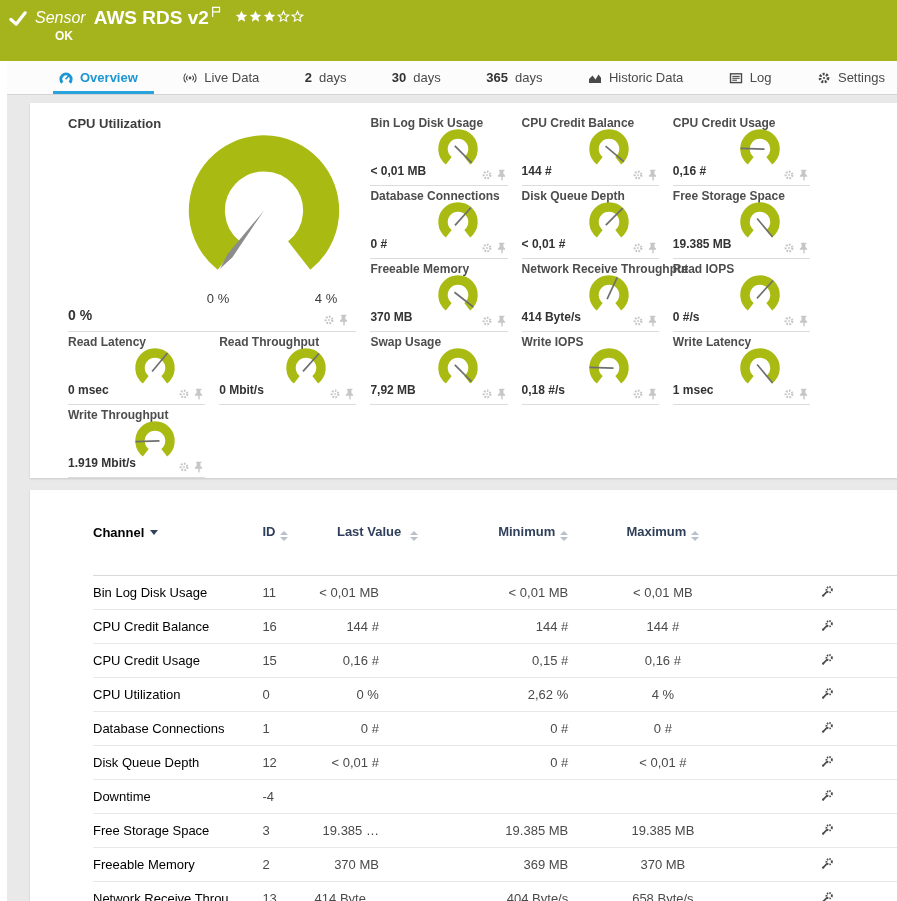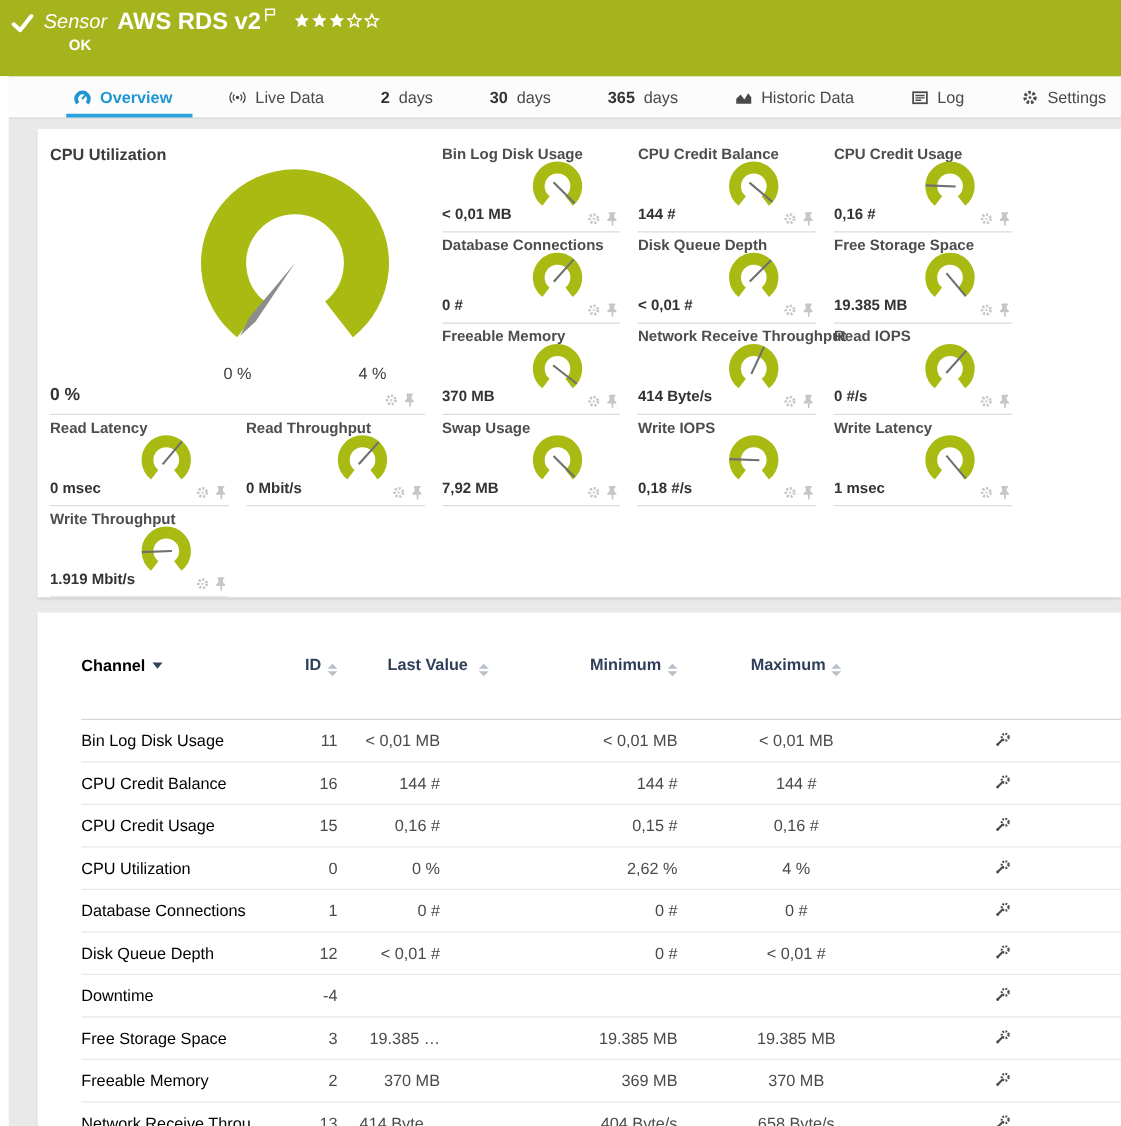--- a/index.html
+++ b/index.html
@@ -24,21 +24,21 @@
     padding:0 10px 0 57px;}
   .tab{position:relative;display:flex;align-items:center;gap:7px;font-size:13px;
     color:#4a4a4a;cursor:pointer;padding:0 2px;}
   .tab-icon{display:flex;color:#4a4a4a;}
   .tab-num{font-weight:bold;color:#333;}
   .tab.active{color:#1d96d2;font-weight:bold;}
   .tab.active .tab-icon{color:#1d96d2;}
   .tab.active::after{content:"";position:absolute;left:-4px;right:-14px;bottom:0;
     height:3px;background:#2aa2dc;}
   
-  .panel{background:#fff;margin-left:30px;box-shadow:0 1px 2px rgba(0,0,0,.14);}
+  .panel{background:#fff;margin-left:30px;box-shadow:0 1px 2px rgba(0,0,0,.14);padding-left:28px;}
   .panel.gauges{margin-top:8px;height:375px;}
   .panel.tablep{margin-top:12px;height:412px;}
   .left-strip{position:absolute;left:0;top:61px;width:7px;height:840px;background:#fff;z-index:4;}
   
   .gauges-grid{display:grid;grid-template-columns:repeat(5,1fr);grid-auto-rows:73px;
     column-gap:14px;padding:10px 87px 0 10px;}
   .gcell{position:relative;border-bottom:1px solid #dcdcdc;}
   .glabel{position:absolute;top:3px;left:0;font-size:12px;font-weight:bold;color:#4d4d4d;white-space:nowrap;}
   .gsvg{position:absolute;top:13px;right:26px;}
   .garc{stroke:#a9bb12;}
@@ -55,21 +55,21 @@
   .cpu-max{left:236px;top:178px;}
   .cpu-value{position:absolute;bottom:8px;left:0;font-size:14px;font-weight:bold;color:#333;}
   .cpu-icons{position:absolute;bottom:5px;right:6px;display:flex;gap:3px;color:#c6c6c6;}
   
   .tbl{padding-left:35px;}
   .thead{display:flex;align-items:center;height:85px;border-bottom:1px solid #d9d9d9;
     color:#2f3f5a;font-size:13px;font-weight:bold;}
   .trow{display:flex;align-items:center;height:33px;border-bottom:1px solid #e8e8e8;
     font-size:13px;color:#4a4a4a;}
   .col-channel{width:170px;text-align:left;color:#000000;white-space:nowrap;overflow:hidden;}
-  .col-id{width:35px;text-align:right;}
+  .col-id{width:35px;}
   .col-last{width:82px;text-align:right;white-space:nowrap;}
   .col-min{width:190px;text-align:right;}
   .col-max{width:190px;text-align:center;}
   .col-tools{width:140px;text-align:center;color:#4a4a4a;}
   .thead .col-channel{cursor:pointer;}
   .hwrap{display:inline-block;width:42px;text-align:center;line-height:16px;}
   .sort{display:inline-flex;flex-direction:column;gap:2px;margin-left:5px;vertical-align:1px;}
   .sort i{width:0;height:0;border-left:4px solid transparent;border-right:4px solid transparent;display:block;}
   .sort .up{border-bottom:4px solid #b9c0c9;}
   .sort .dn{border-top:4px solid #b9c0c9;}

